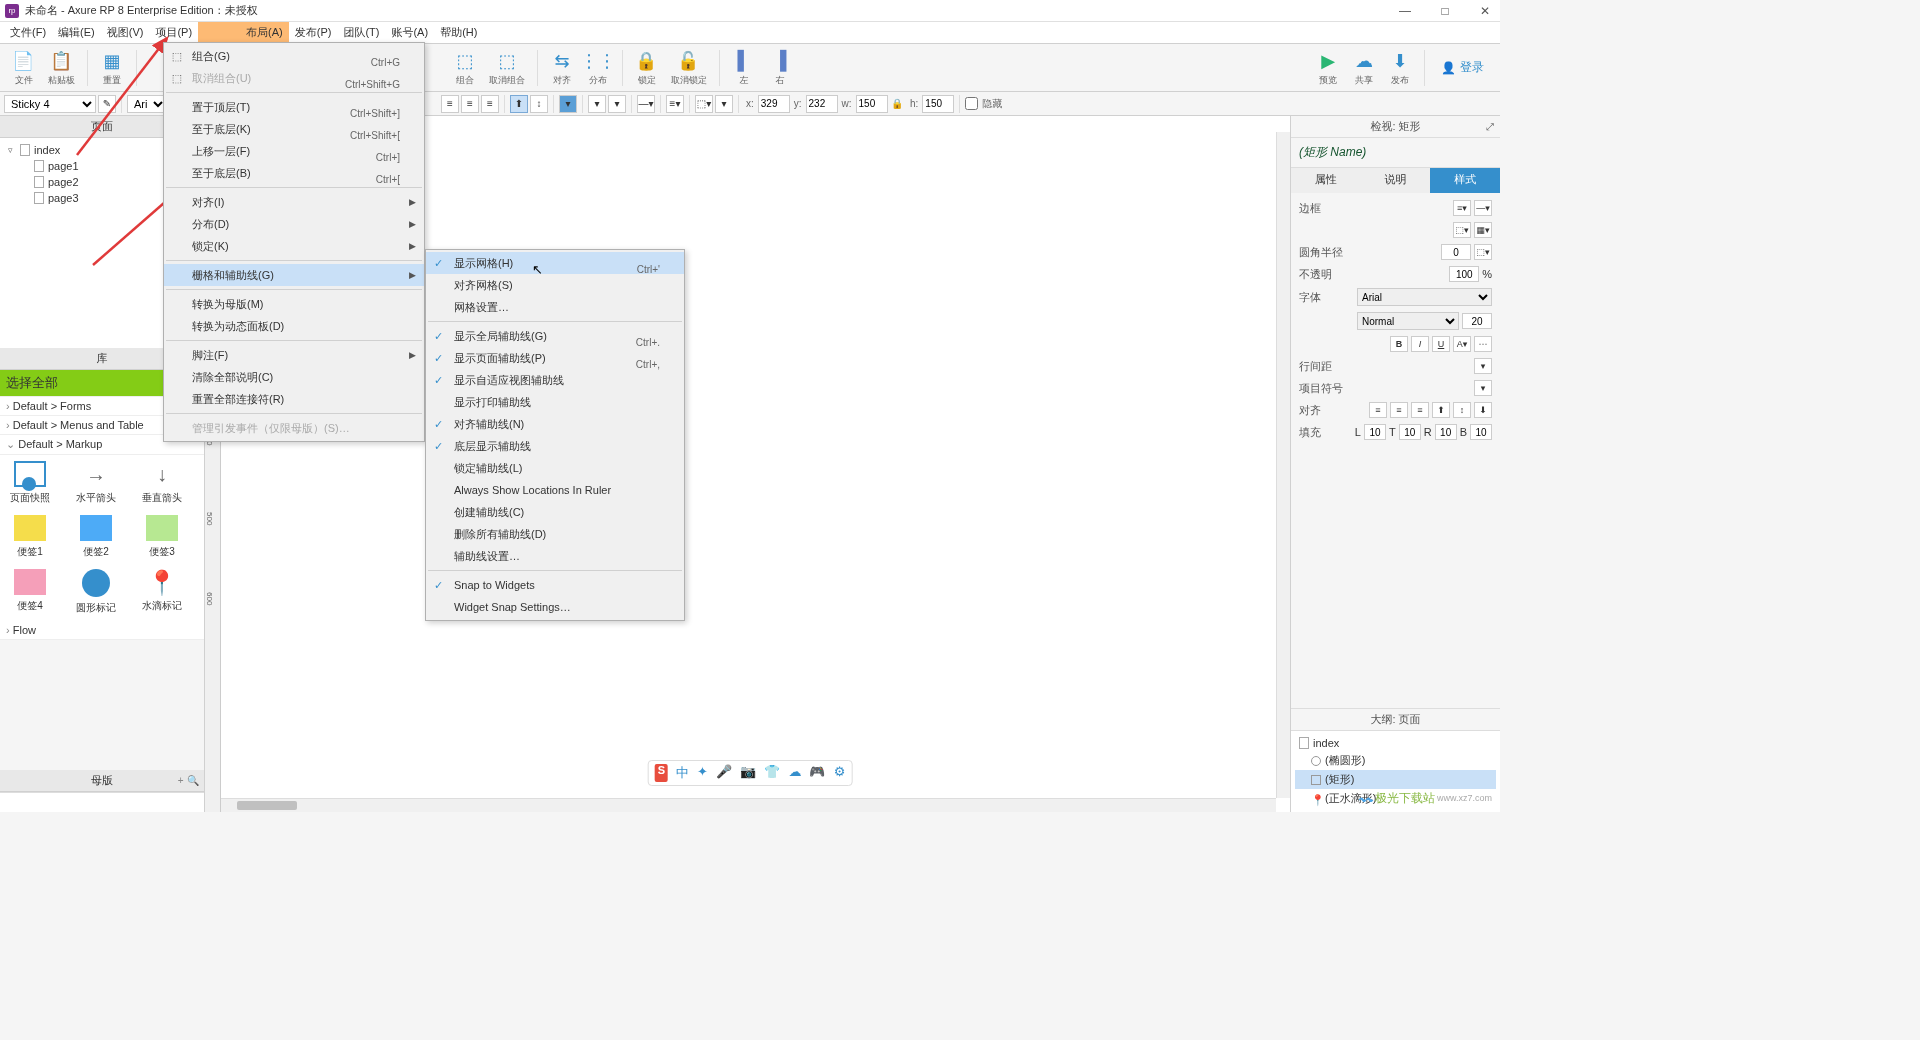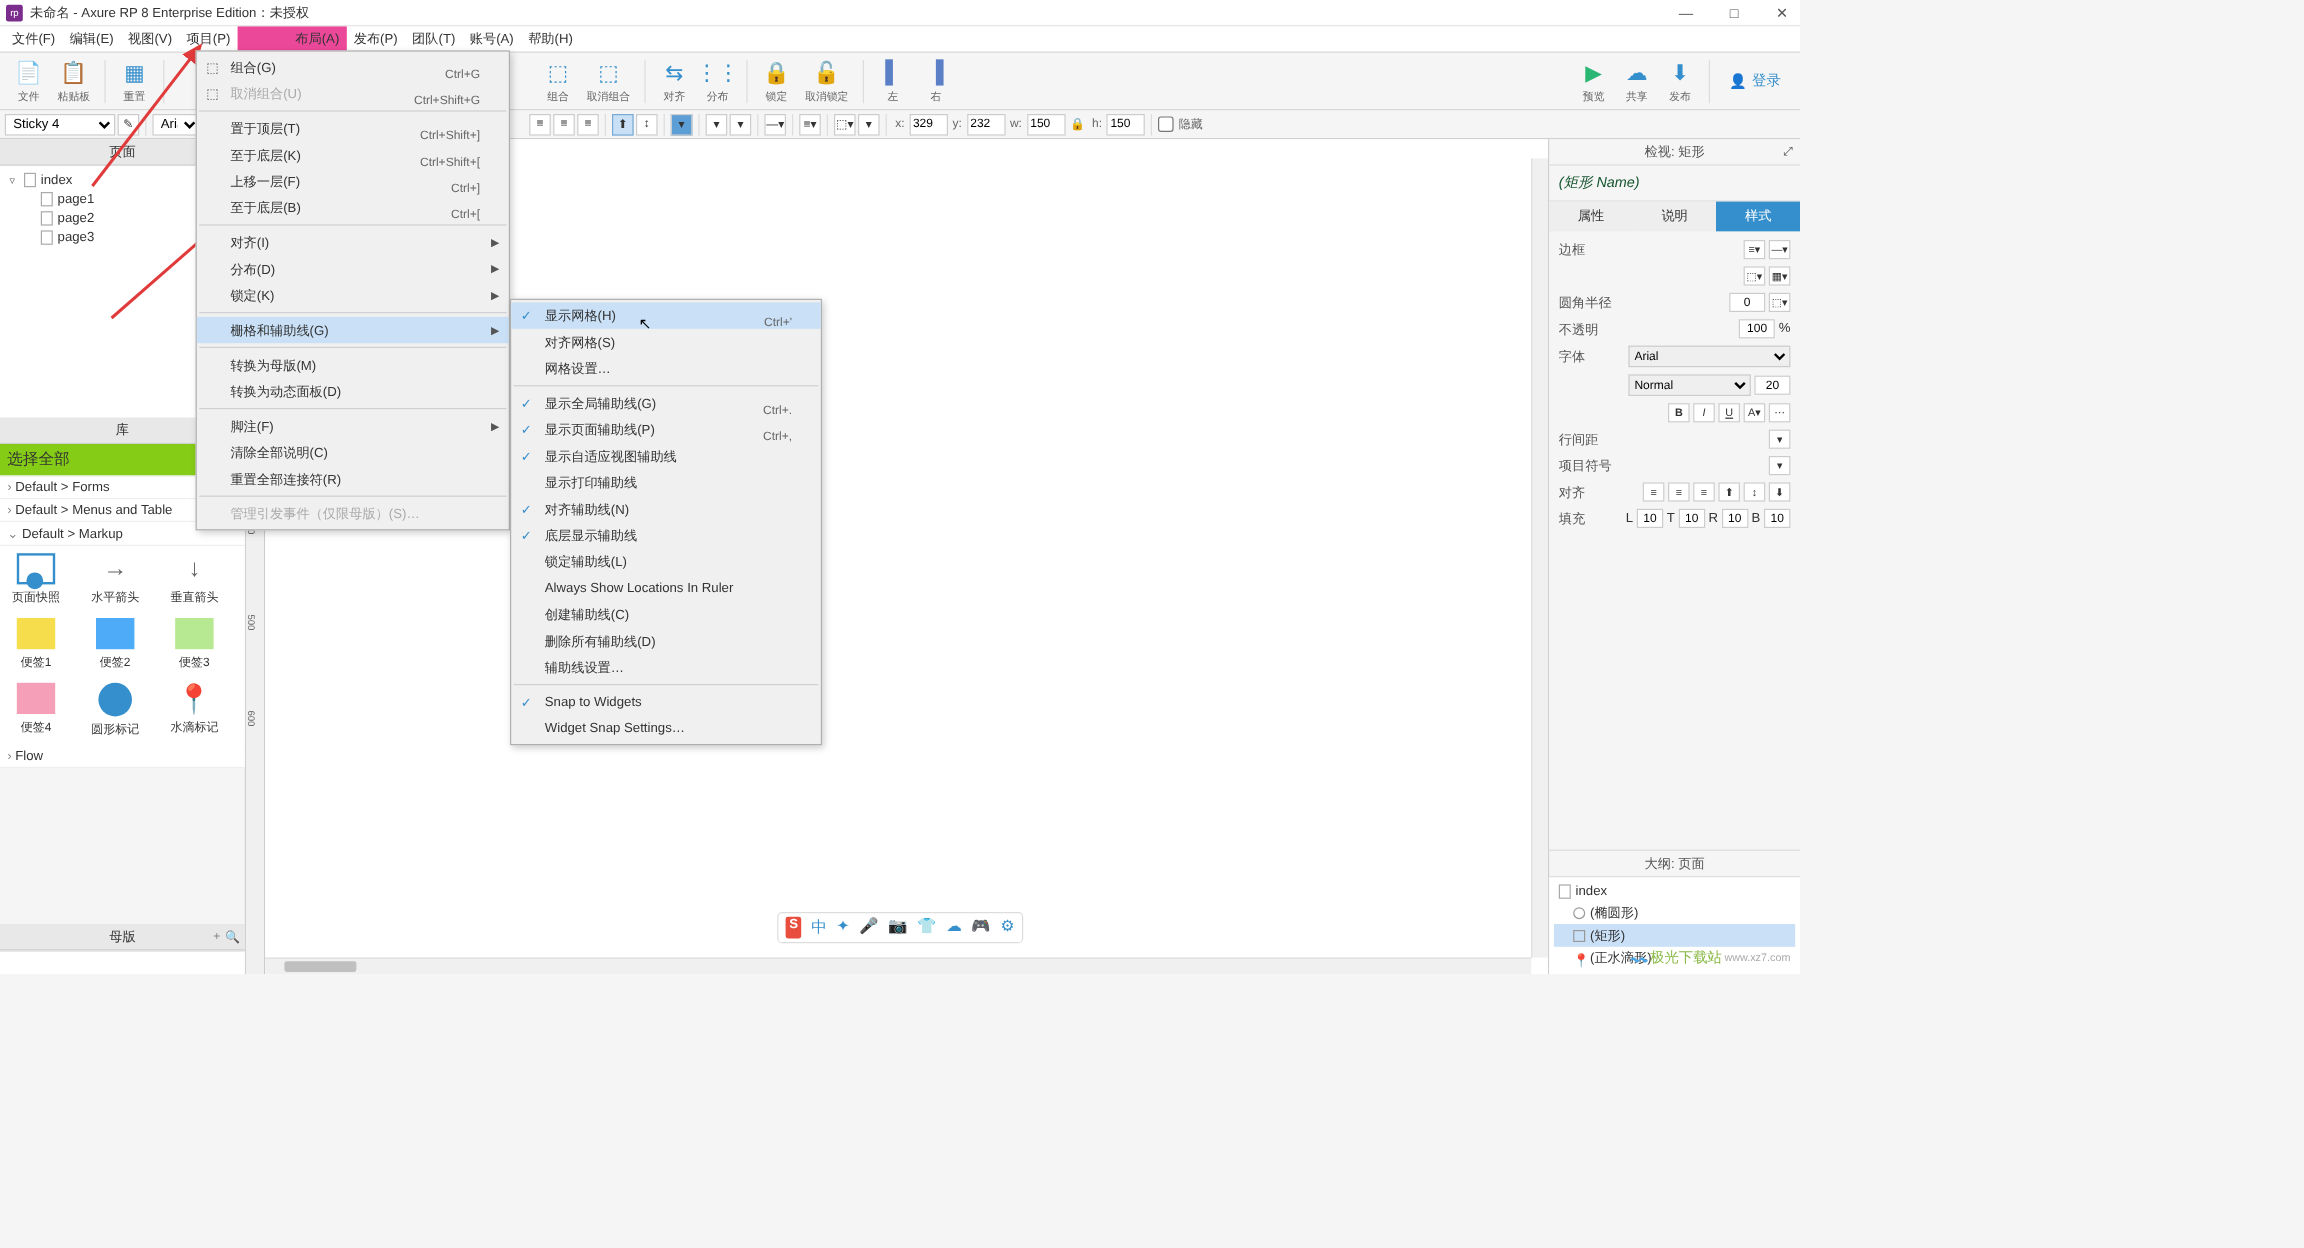--- a/index.html
+++ b/index.html
@@ -8,21 +8,21 @@
 
 .titlebar { height: 22px; background: #fff; display: flex; align-items: center; padding: 0 5px; border-bottom: 1px solid #e0e0e0; }
 .titlebar .app-icon { width: 14px; height: 14px; background: #7b2d8e; color:#fff; font-size:8px; display:flex; align-items:center; justify-content:center; border-radius:2px; margin-right: 6px; }
 .titlebar .title-text { font-size: 11px; color: #333; }
 .titlebar .win-controls { margin-left: auto; display: flex; gap: 20px; font-size: 12px; color:#555; }
 .titlebar .win-controls span { cursor: pointer; width: 20px; text-align: center; }
 
 
 .menubar { height: 22px; background: #fff; display: flex; align-items: flex-start; padding: 0 4px; border-bottom: 1px solid #d0d0d0; font-size: 11px; }
 .menubar .menu-item { padding: 3px 6px; cursor: pointer; }
-.menubar .menu-item.active { background: #ec4899; padding-left: 48px; }
+.menubar .menu-item.active { background: #fdba74; padding-left: 48px; }
 
 
 .maintoolbar { height: 48px; background: #f5f5f5; border-bottom: 1px solid #d0d0d0; display: flex; align-items: center; padding: 0 8px; gap: 4px; }
 .tool-group { display: flex; flex-direction: column; align-items: center; gap: 1px; padding: 2px 4px; }
 .tool-icon-lg { width: 24px; height: 24px; display: flex; align-items: center; justify-content: center; font-size: 18px; color: #358fcc; }
 .tool-label-sm { font-size: 9px; color: #666; }
 .toolbar-sep { width: 1px; height: 36px; background: #ddd; margin: 0 4px; }
 .toolbar-spacer { flex: 1; }
 .login-btn { display: flex; align-items: center; gap: 4px; color: #358fcc; font-size: 12px; padding: 4px 8px; }
 

